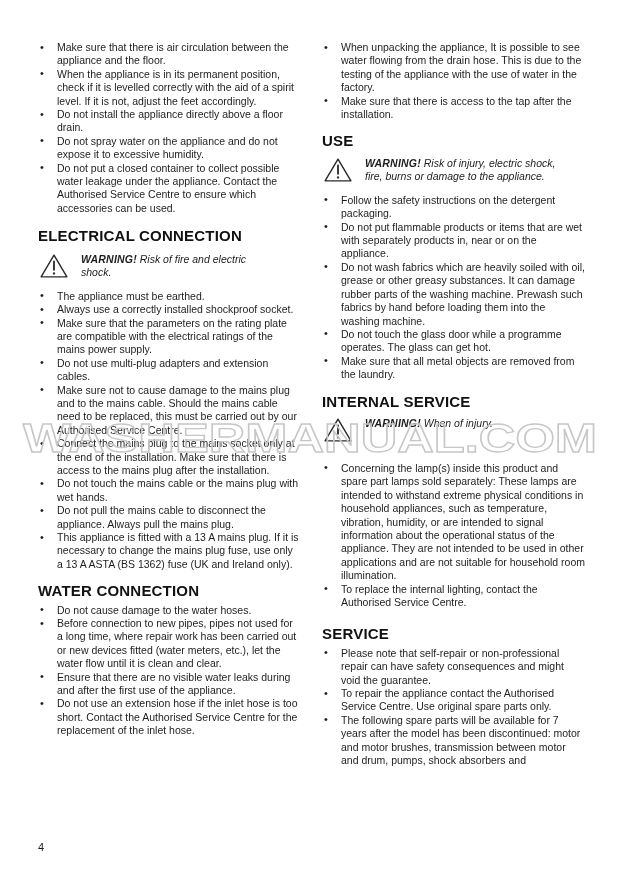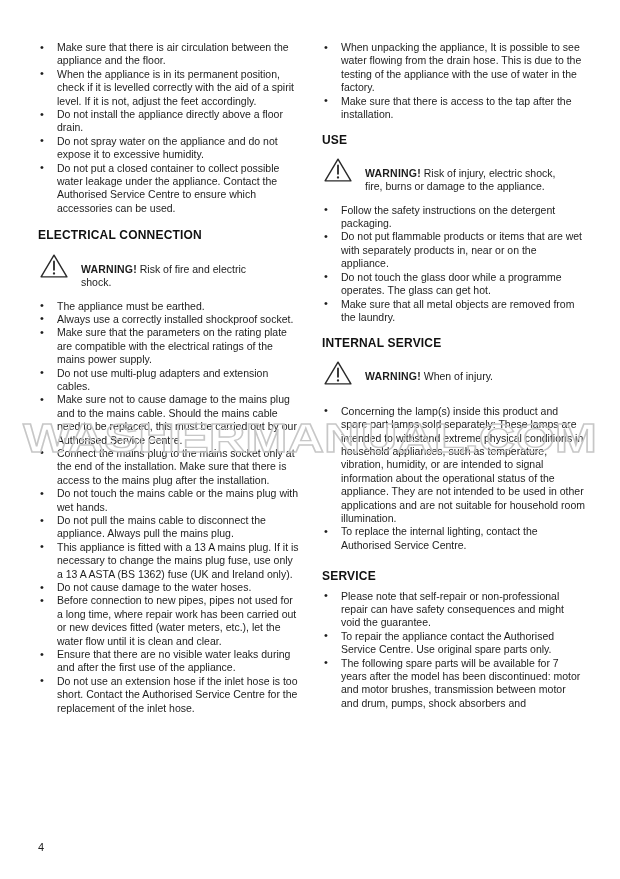--- a/index.html
+++ b/index.html
@@ -6,25 +6,25 @@
   .page {
     position:relative; width:620px; height:879px; background:#ffffff;
     font-family:"Liberation Sans", sans-serif; color:#1d1d1d; overflow:hidden;
   }
   .col { position:absolute; top:41px; font-size:10.5px; line-height:13.4px; }
   .col-left  { left:38px;  width:262px; }
   .col-right { left:322px; width:264px; }
   .blist { margin:0; padding:0; list-style:none; }
   .blist li { position:relative; padding-left:19px; }
   .blist li::before { content:"\2022"; position:absolute; left:2px; top:-0.5px; font-size:11px; }
-  .heading { font-size:12px; font-weight:bold; letter-spacing:0.2px; color:#111; margin:14px 0 9px; }
+  .heading { font-size:15px; font-weight:bold; letter-spacing:0.2px; color:#111; margin:14px 0 9px; }
   .warning { display:flex; gap:12px; align-items:flex-start; margin:4px 0 10px; }
   .wicon { flex:none; width:30px; margin-left:1px; }
   .wicon svg { display:block; width:30px; height:28px; }
-  .wtext { margin:11px 0 0 0; width:192px; }
+  .wtext { margin:1px 0 0 0; width:192px;font-style:italic; }
   .wtext b { letter-spacing:0.2px; }
   .watermark { position:absolute; left:20px; top:413px; z-index:3; pointer-events:none; }
   .watermark text {
     font-family:"Liberation Sans", sans-serif; font-weight:bold; font-size:40px;
     fill:none; stroke:#c7c7c7; stroke-width:1.3px;
   }
   .page-number { position:absolute; left:38px; top:841px; font-size:11px; }
 </style>
 </head>
 <body>
@@ -65,20 +65,21 @@
       <li>Always use a correctly installed shockproof socket.</li>
       <li>Make sure that the parameters on the rating plate are compatible with the electrical ratings of the mains power supply.</li>
       <li>Do not use multi-plug adapters and extension cables.</li>
       <li>Make sure not to cause damage to the mains plug and to the mains cable. Should the mains cable need to be replaced, this must be carried out by our Authorised Service Centre.</li>
       <li>Connect the mains plug to the mains socket only at the end of the installation. Make sure that there is access to the mains plug after the installation.</li>
       <li>Do not touch the mains cable or the mains plug with wet hands.</li>
       <li>Do not pull the mains cable to disconnect the appliance. Always pull the mains plug.</li>
       <li>This appliance is fitted with a 13 A mains plug. If it is necessary to change the mains plug fuse, use only a 13 A ASTA (BS 1362) fuse (UK and Ireland only).</li>
     </ul>
 
+    <h3 class="heading" style="margin:13px 0 6px;">WATER CONNECTION</h3>
 
     <ul class="blist">
       <li>Do not cause damage to the water hoses.</li>
       <li>Before connection to new pipes, pipes not used for a long time, where repair work has been carried out or new devices fitted (water meters, etc.), let the water flow until it is clean and clear.</li>
       <li>Ensure that there are no visible water leaks during and after the first use of the appliance.</li>
       <li>Do not use an extension hose if the inlet hose is too short. Contact the Authorised Service Centre for the replacement of the inlet hose.</li>
     </ul>
 
   </div>
 
@@ -98,20 +99,21 @@
           <line x1="18" y1="11" x2="18" y2="21" stroke="#2a2a2a" stroke-width="2.2" stroke-linecap="round"></line>
           <circle cx="18" cy="25.5" r="1.4" fill="#2a2a2a"></circle>
         </svg>
       </span>
       <p class="wtext"><b>WARNING!</b> <span>Risk of injury, electric shock, fire, burns or damage to the appliance.</span></p>
     </div>
 
     <ul class="blist">
       <li>Follow the safety instructions on the detergent packaging.</li>
       <li>Do not put flammable products or items that are wet with separately products in, near or on the appliance.</li>
+      <li>Do not wash fabrics which are heavily soiled with oil, grease or other greasy substances. It can damage rubber parts of the washing machine. Prewash such fabrics by hand before loading them into the washing machine.</li>
       <li>Do not touch the glass door while a programme operates. The glass can get hot.</li>
       <li>Make sure that all metal objects are removed from the laundry.</li>
     </ul>
 
     <h3 class="heading" style="margin:13px 0 8px;">INTERNAL SERVICE</h3>
 
     <div class="warning" style="margin:6px 0 18px;">
       <span class="wicon">
         <svg viewBox="0 0 36 33">
           <path d="M18 3.5 L33.5 29.5 H2.5 Z" fill="none" stroke="#2a2a2a" stroke-width="1.7" stroke-linejoin="round"></path>

